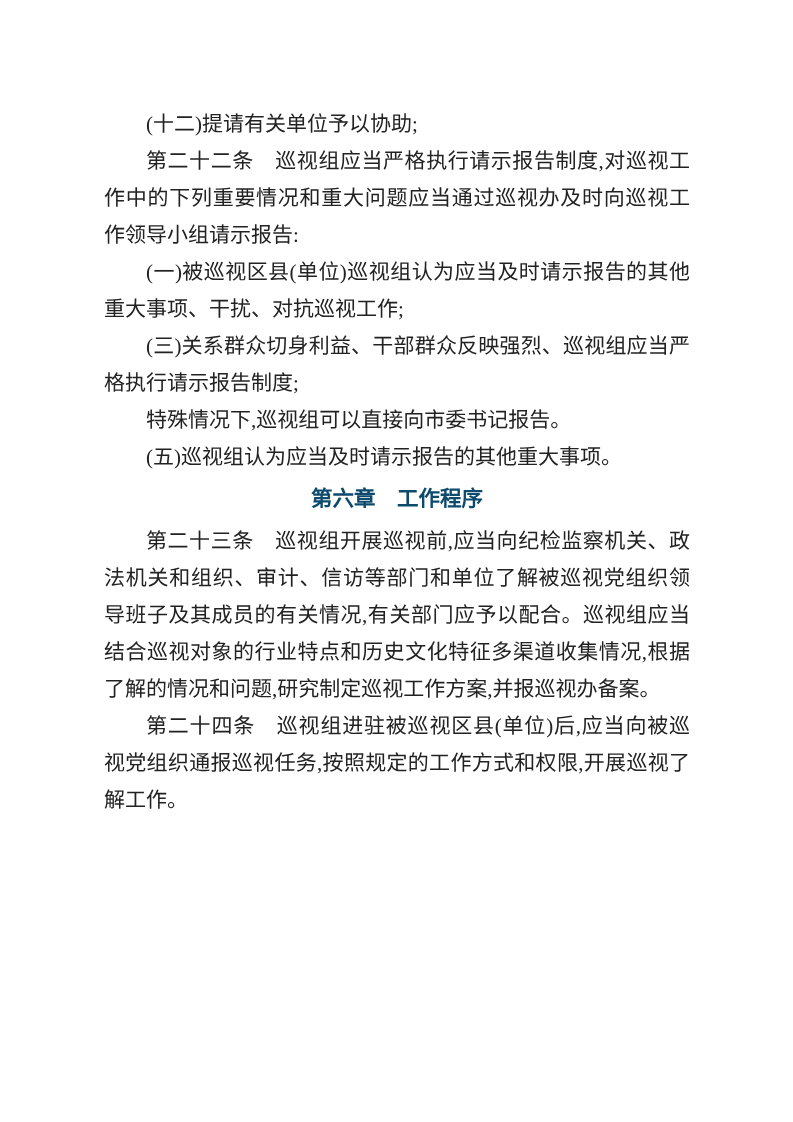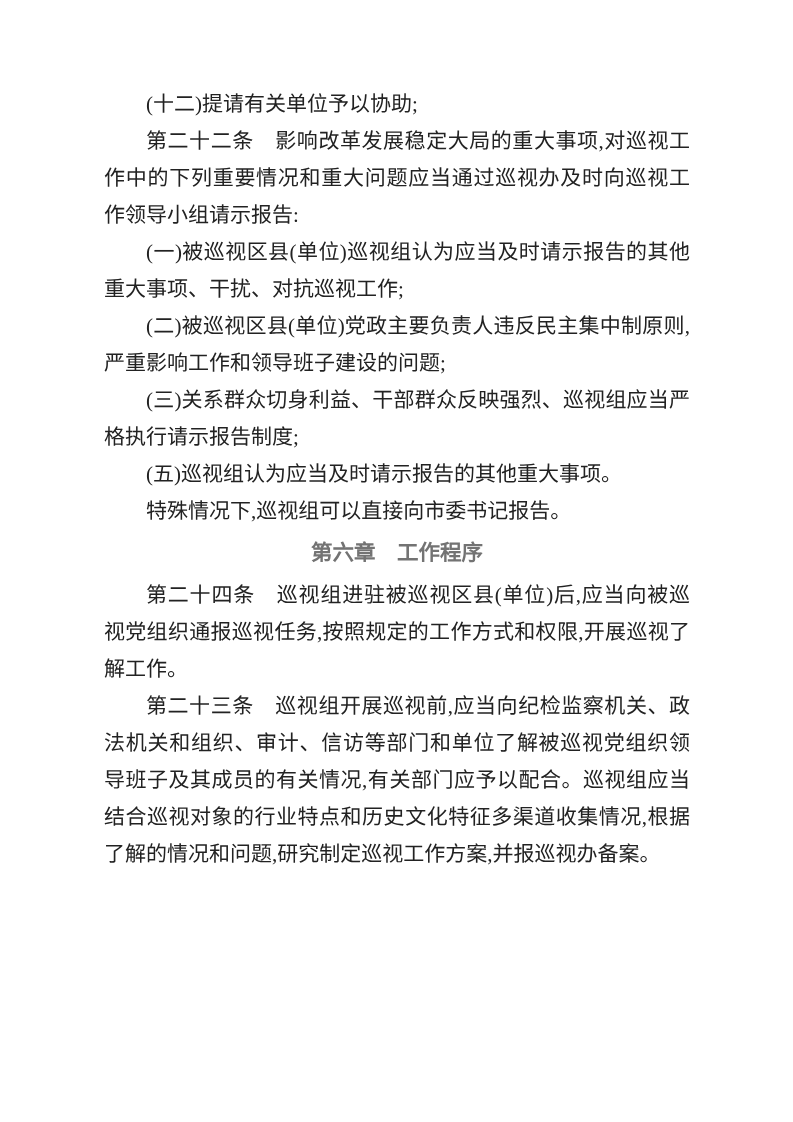--- a/index.html
+++ b/index.html
@@ -6,20 +6,21 @@
     margin: 0;
     padding: 0;
     background: #ffffff;
   }
   .page {
     position: relative;
     width: 793px;
     height: 1086px;
     background: #ffffff;
     overflow: hidden;
+    margin-top: 20px;
   }
   .doc-body {
     position: absolute;
     left: 104px;
     top: 86px;
     width: 586px;
     font-family: "Liberation Serif", "DejaVu Serif", serif;
     font-size: 21px;
     line-height: 37px;
     color: #222222;
@@ -34,32 +35,31 @@
   }
   .chapter {
     margin: 5px 0 5px 0;
     padding: 0;
     text-indent: 0;
     text-align: center;
     font-family: "Liberation Sans", "DejaVu Sans", sans-serif;
     font-weight: bold;
     font-size: 21.5px;
     line-height: 37px;
-    color: #737373;
+    color: #0c4a6e;
   }
 </style>
 </head>
 <body>
 
 <div class="page">
   <div class="doc-body">
     <p class="para">(十二)提请有关单位予以协助;</p>
-    <p class="para">第二十二条　影响改革发展稳定大局的重大事项,对巡视工作中的下列重要情况和重大问题应当通过巡视办及时向巡视工作领导小组请示报告:</p>
+    <p class="para">第二十二条　巡视组应当严格执行请示报告制度,对巡视工作中的下列重要情况和重大问题应当通过巡视办及时向巡视工作领导小组请示报告:</p>
     <p class="para">(一)被巡视区县(单位)巡视组认为应当及时请示报告的其他重大事项、干扰、对抗巡视工作;</p>
-    <p class="para">(二)被巡视区县(单位)党政主要负责人违反民主集中制原则,严重影响工作和领导班子建设的问题;</p>
     <p class="para">(三)关系群众切身利益、干部群众反映强烈、巡视组应当严格执行请示报告制度;</p>
+    <p class="para">特殊情况下,巡视组可以直接向市委书记报告。</p>
     <p class="para">(五)巡视组认为应当及时请示报告的其他重大事项。</p>
-    <p class="para">特殊情况下,巡视组可以直接向市委书记报告。</p>
     <h2 class="chapter">第六章　工作程序</h2>
+    <p class="para">第二十三条　巡视组开展巡视前,应当向纪检监察机关、政法机关和组织、审计、信访等部门和单位了解被巡视党组织领导班子及其成员的有关情况,有关部门应予以配合。巡视组应当结合巡视对象的行业特点和历史文化特征多渠道收集情况,根据了解的情况和问题,研究制定巡视工作方案,并报巡视办备案。</p>
     <p class="para">第二十四条　巡视组进驻被巡视区县(单位)后,应当向被巡视党组织通报巡视任务,按照规定的工作方式和权限,开展巡视了解工作。</p>
-    <p class="para">第二十三条　巡视组开展巡视前,应当向纪检监察机关、政法机关和组织、审计、信访等部门和单位了解被巡视党组织领导班子及其成员的有关情况,有关部门应予以配合。巡视组应当结合巡视对象的行业特点和历史文化特征多渠道收集情况,根据了解的情况和问题,研究制定巡视工作方案,并报巡视办备案。</p>
   </div>
 </div>
 
 </body></html>

